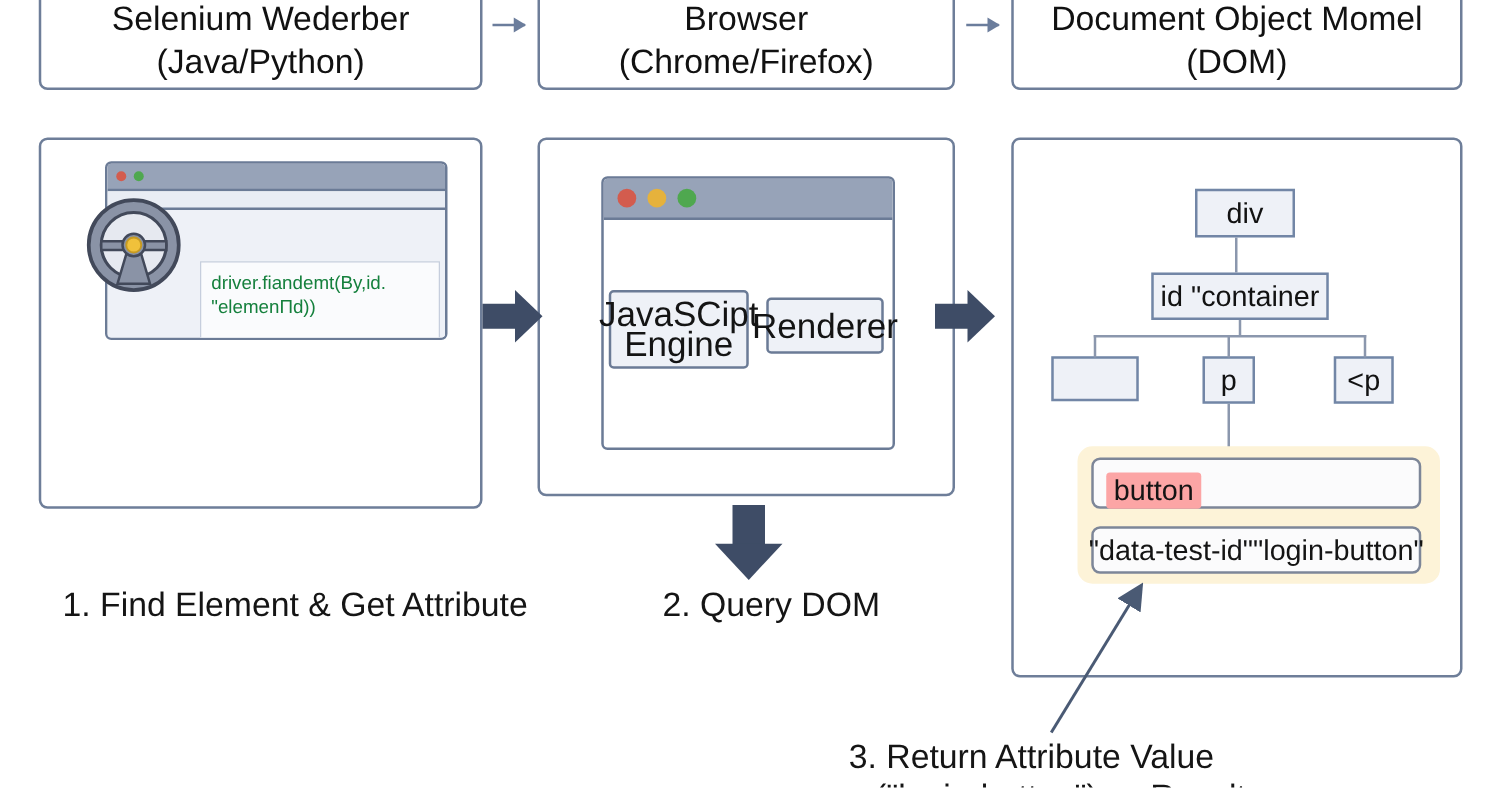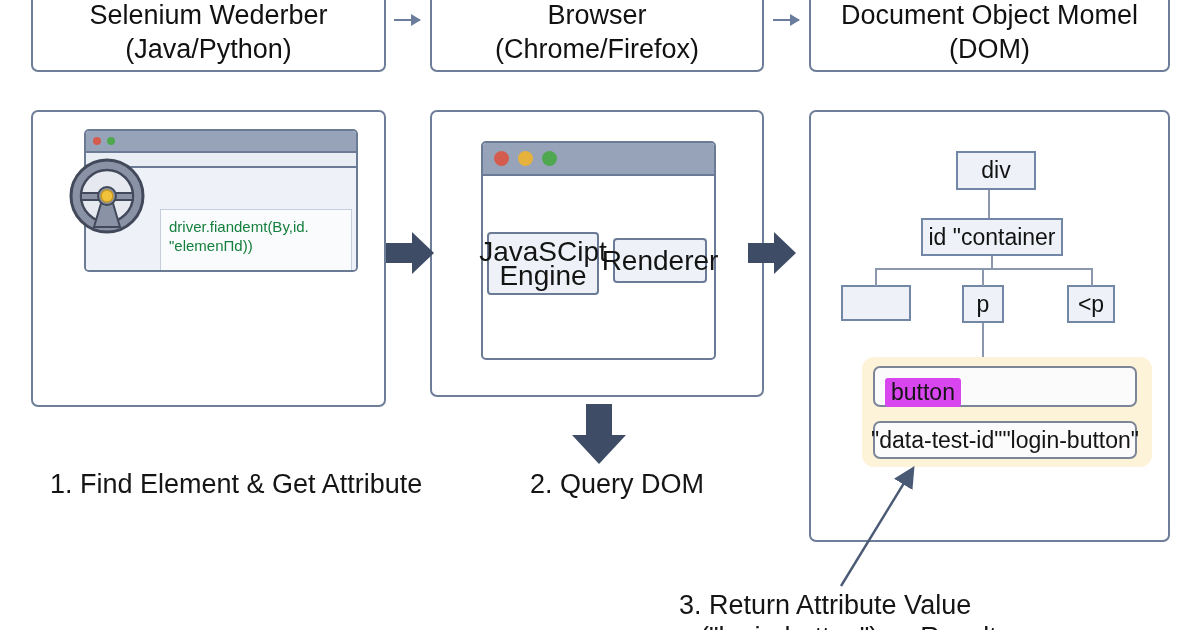--- a/index.html
+++ b/index.html
@@ -157,21 +157,21 @@
     position:absolute;
     border:2px solid #7d8698;
     border-radius:7px;
     background:#fbfbfc;
     box-sizing:border-box;
     display:flex;align-items:center;
     font-size:23px;color:#141414;
     padding-left:10px;white-space:nowrap;
   }
   #b-button{left:873px;top:366px;width:264px;height:41px;}
-  #b-button .tag{background:#d946ef;padding:1px 6px;border-radius:3px;margin-top:12px;}
+  #b-button .tag{background:#fca5a5;padding:1px 6px;border-radius:3px;margin-top:12px;}
   #b-attr{left:873px;top:421px;width:264px;height:38px;justify-content:center;padding-left:0;}
 
   
   #attr-note{
     position:absolute;left:934px;top:497px;font-size:21px;white-space:nowrap;
   }
   #attr-note .k{font-weight:bold;color:#111;}
   #attr-note .v{color:#e03b2f;}
 
   

